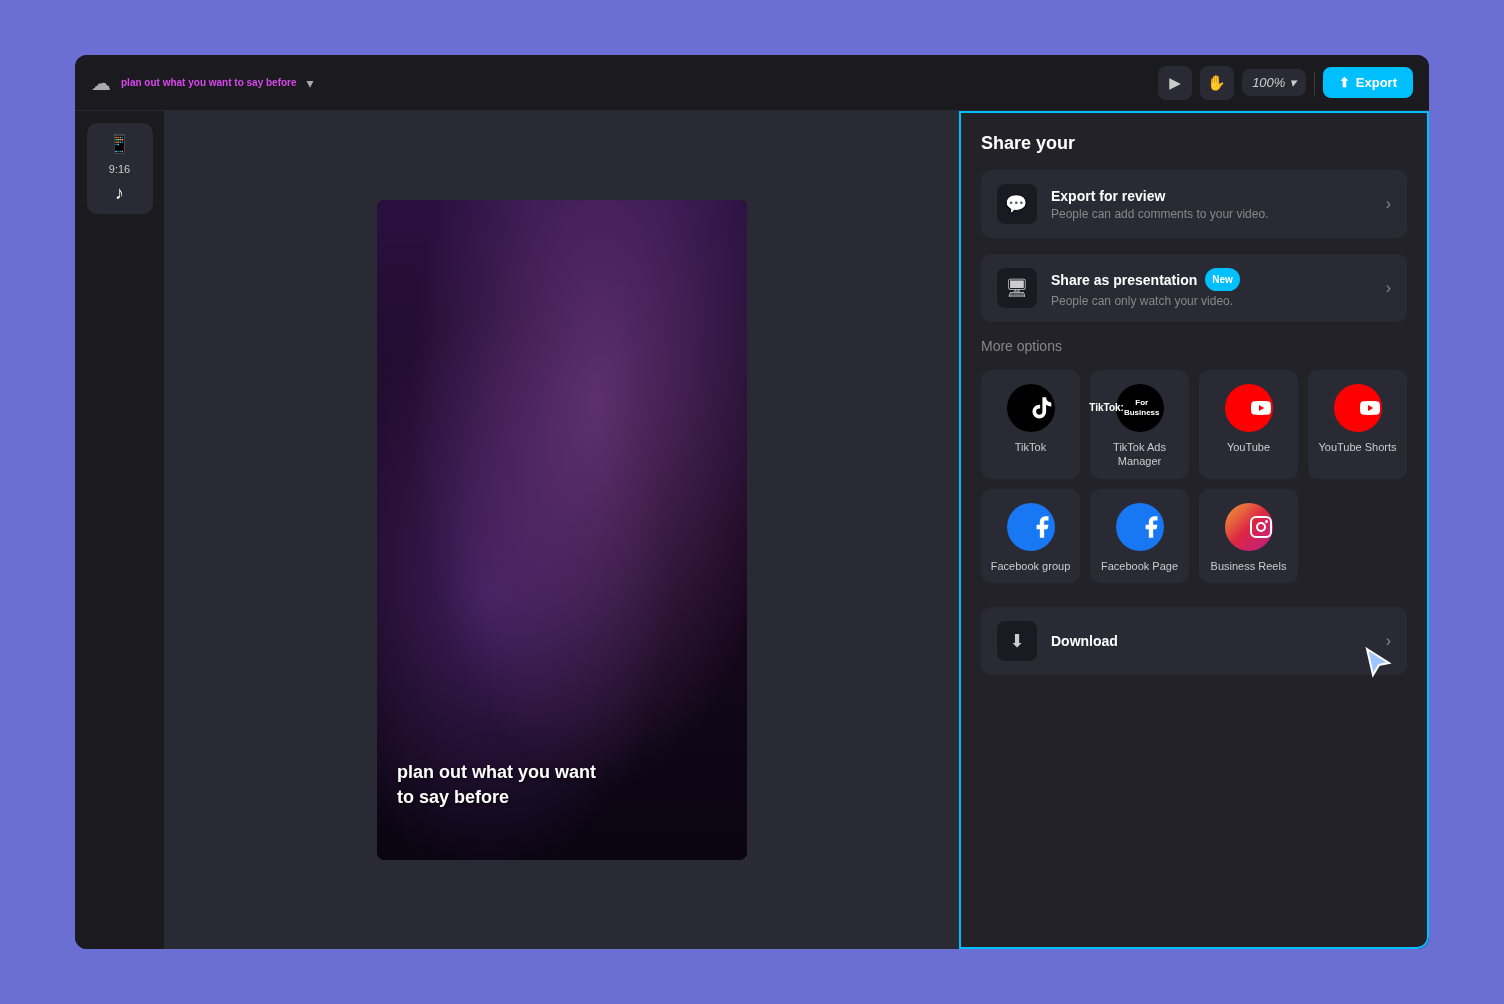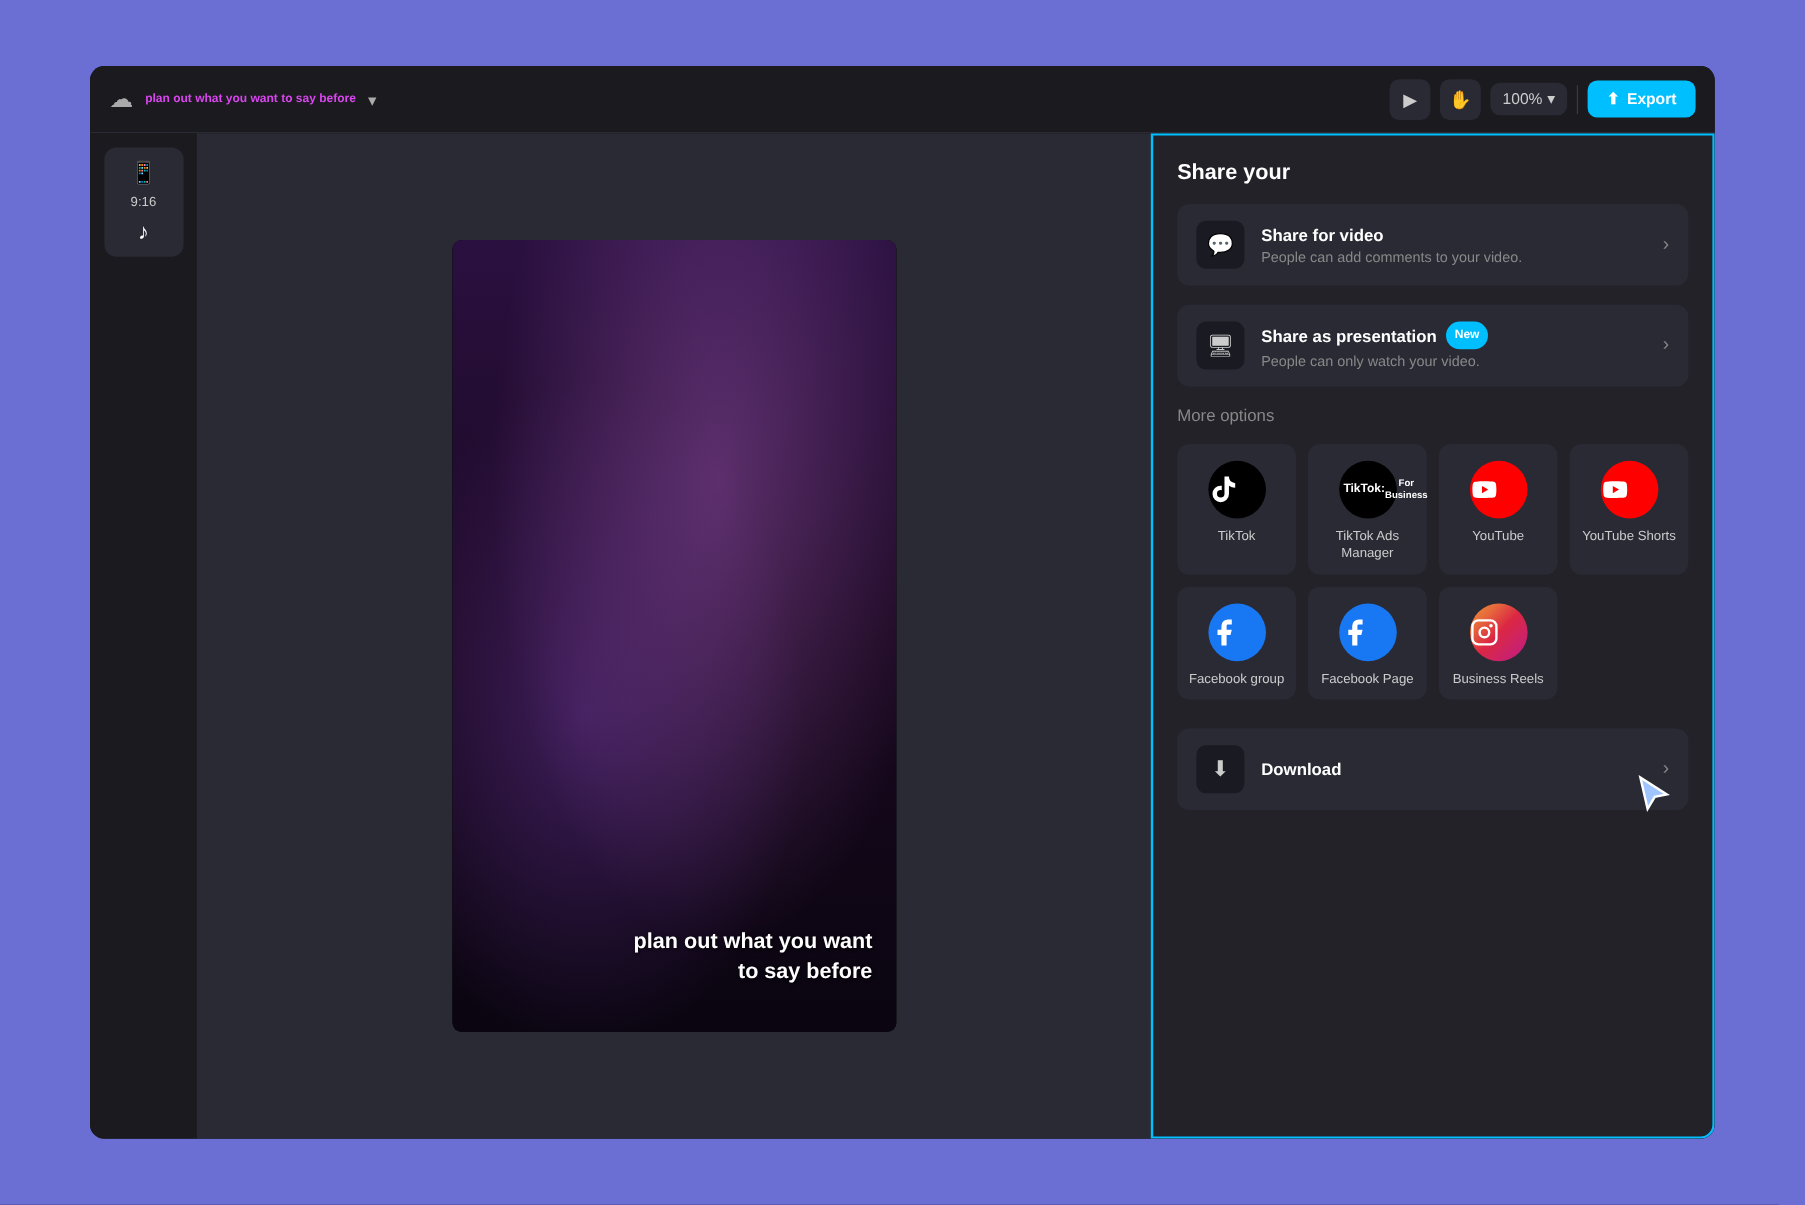--- a/index.html
+++ b/index.html
@@ -74,20 +74,21 @@
       background: #2a2a35;
       border: none;
       color: #ccc;
       font-size: 13px;
       padding: 6px 10px;
       border-radius: 8px;
       cursor: pointer;
       display: flex;
       align-items: center;
       gap: 4px;
+      font-style: italic;
     }
     .divider-v {
       width: 1px;
       height: 24px;
       background: #3a3a45;
     }
     .export-btn {
       background: #00bfff;
       border: none;
       color: #fff;
@@ -160,23 +161,23 @@
     .video-content-overlay {
       position: absolute;
       top: 0; left: 0; right: 0; bottom: 0;
       background: 
         radial-gradient(ellipse at 60% 30%, rgba(180,100,200,0.4) 0%, transparent 60%),
         radial-gradient(ellipse at 30% 60%, rgba(100,50,150,0.5) 0%, transparent 50%),
         linear-gradient(180deg, #2a1040 0%, #1a0820 50%, #0a0510 100%);
     }
     .subtitle-bar {
       position: absolute;
-      bottom: 38px;
+      bottom: 50px;
       left: 0; right: 0;
-      text-align: right;
+      text-align: left;
       color: #fff;
       font-size: 18px;
       font-weight: 700;
       text-shadow: 1px 1px 3px rgba(0,0,0,0.8);
       padding: 0 20px;
       line-height: 1.4;
     }
     
     .panel {
       width: 470px;
@@ -265,21 +266,21 @@
       padding: 14px 8px 10px;
       gap: 8px;
       cursor: pointer;
     }
     .option-icon {
       width: 48px;
       height: 48px;
       border-radius: 50%;
       display: flex;
       align-items: center;
-      justify-content: flex-start;
+      justify-content: flex-end;
       font-size: 20px;
     }
     .tiktok-bg { background: #000; }
     .tiktok-ads-bg { background: #000; }
     .youtube-bg { background: #ff0000; }
     .youtube-shorts-bg { background: #ff0000; }
     .facebook-bg { background: #1877f2; }
     .instagram-bg { background: linear-gradient(135deg, #f09433 0%, #e6683c 25%, #dc2743 50%, #cc2366 75%, #bc1888 100%); }
     .option-label {
       color: #ccc;
@@ -359,21 +360,21 @@
         </div>
       </div>
     </div>
 
     <div class="panel">
       <div class="panel-title">Share your</div>
 
       <div class="share-card">
         <div class="share-icon-box">💬</div>
         <div class="share-card-content">
-          <div class="share-card-title">Share for video</div>
+          <div class="share-card-title">Export for review</div>
           <div class="share-card-desc">People can add comments to your video.</div>
         </div>
         <span class="chevron-right">›</span>
       </div>
 
       <div class="share-card">
         <div class="share-icon-box">🖥</div>
         <div class="share-card-content">
           <div class="share-card-title">
             <span>Share as presentation</span>

